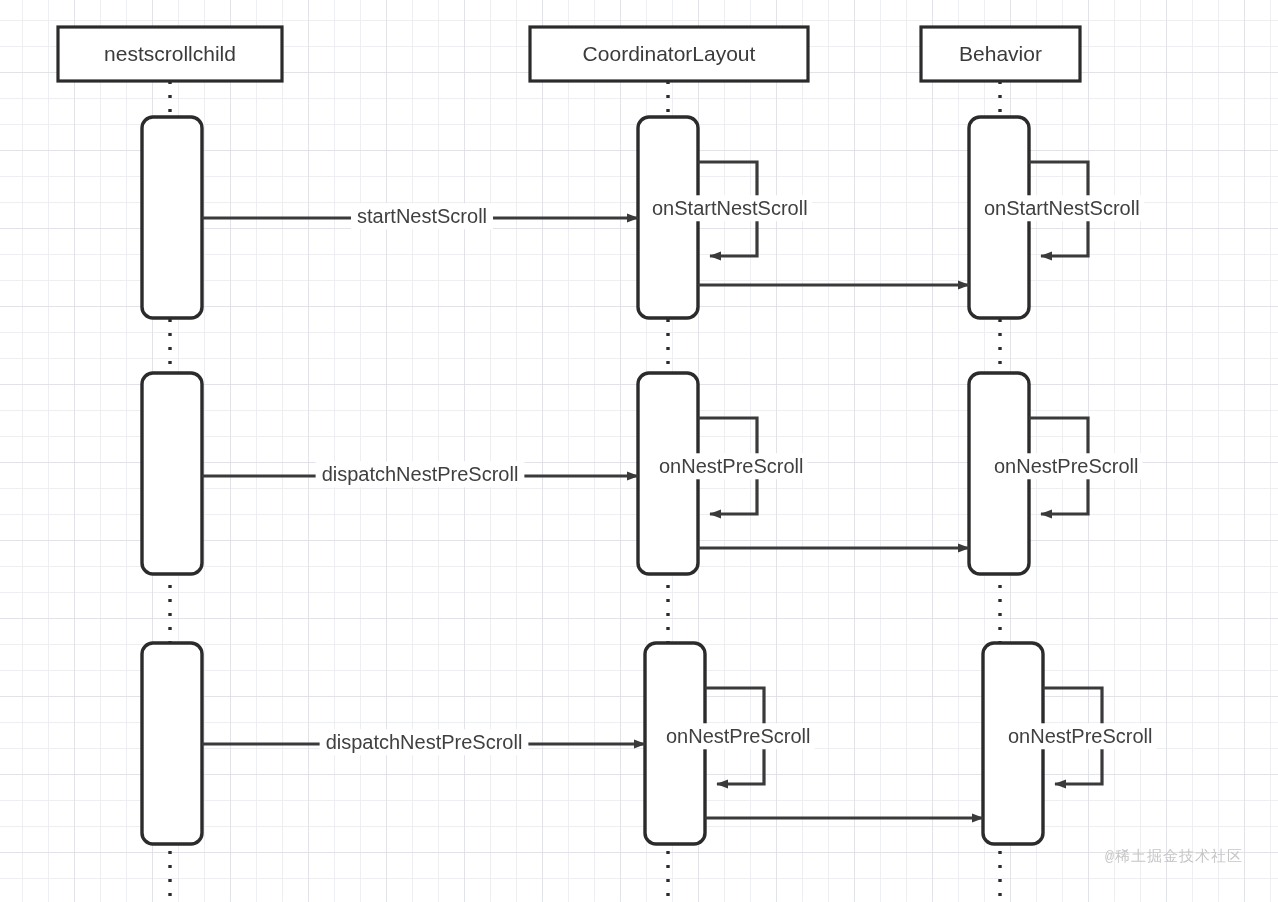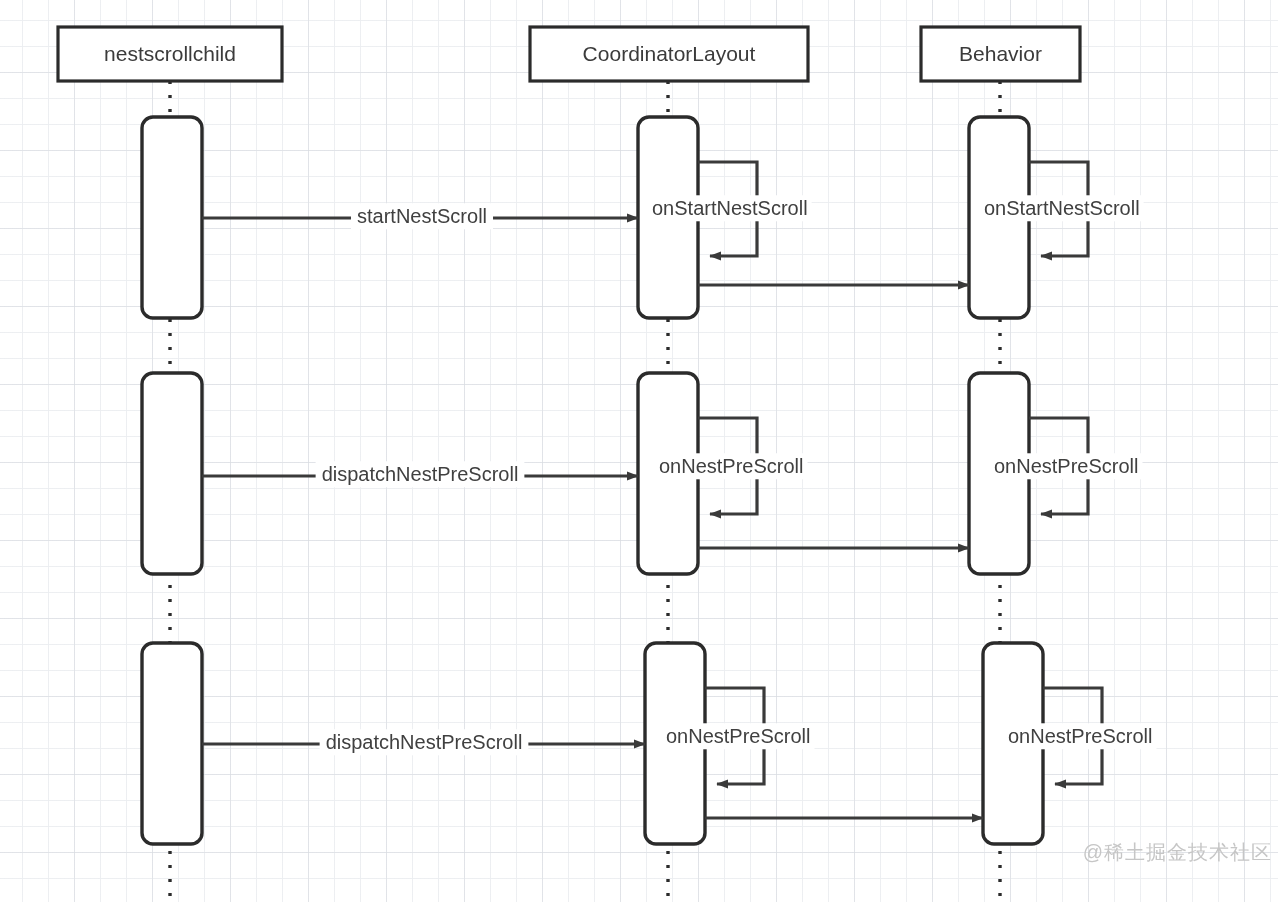--- a/index.html
+++ b/index.html
@@ -68,24 +68,24 @@
   }
   .call-label {
     font-family: "Liberation Sans", sans-serif;
     font-size: 20px;
     fill: #404040;
     text-anchor: start;
     dominant-baseline: middle;
   }
   .watermark {
     position: absolute;
-    right: 6px;
+    right: 35px;
     bottom: 36px;
-    font-family: Liberation Sans, sans-serif;
-    font-size: 20px;
+    font-family: Liberation Mono, monospace;
+    font-size: 15px;
     color: #c6c6c6;
     letter-spacing: 1px;
     white-space: nowrap;
     user-select: none;
   }
 </style>
 </head>
 <body>
 
 <div id="stage">

